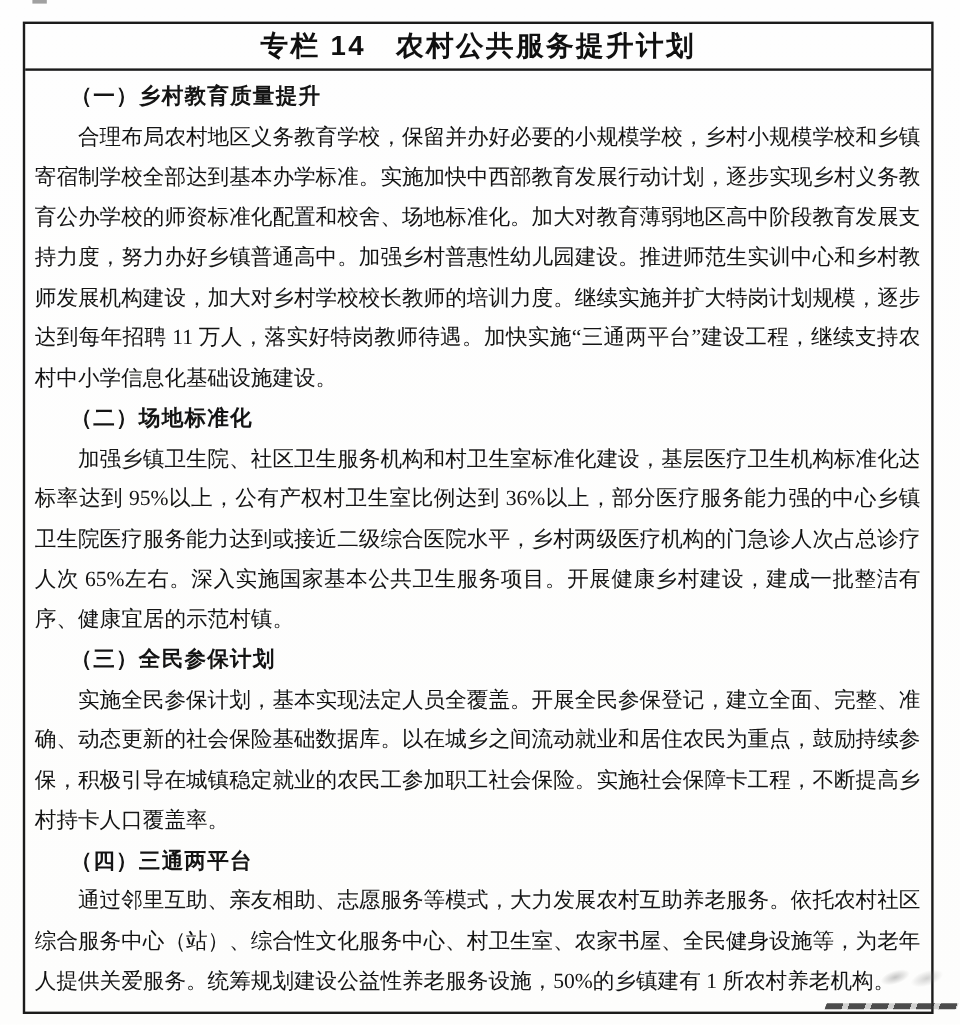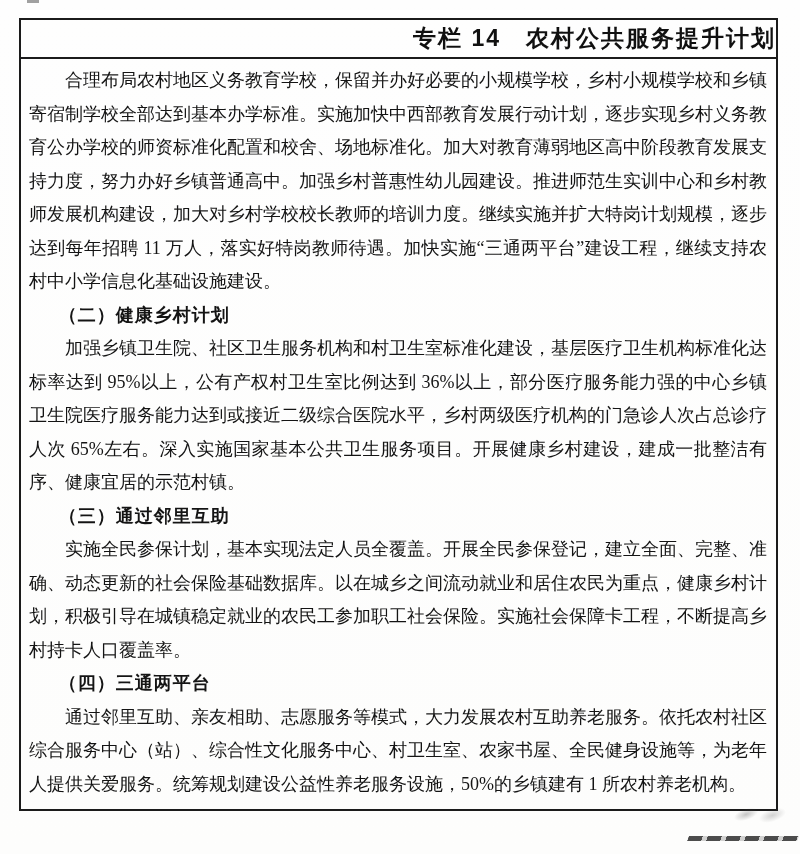--- a/index.html
+++ b/index.html
@@ -22,21 +22,21 @@
     left: 19px;
     top: 18px;
     width: 759px;
     border: 2px solid #1b1b1b;
     box-sizing: border-box;
     background: transparent;
   }
   .panel-title {
     height: 37px;
     line-height: 37px;
-    text-align: right;
+    text-align: center;
     font-weight: bold;
     font-size: 23px;
     letter-spacing: 2px;
     border-bottom: 2px solid #1b1b1b;
     font-family: "Liberation Sans", "DejaVu Sans", sans-serif;
     color: #101010;
   }
   .panel-body {
     padding: 5px 9px 8px 8px;
   }
@@ -94,31 +94,32 @@
 
 <div class="page">
   <span class="scan-speck"></span>
 
   <div class="panel">
     <div class="panel-title">专栏 14　农村公共服务提升计划</div>
 
     <div class="panel-body">
 
       <div class="section">
+        <p class="section-heading">（一）乡村教育质量提升</p>
         <p class="section-paragraph">合理布局农村地区义务教育学校，保留并办好必要的小规模学校，乡村小规模学校和乡镇寄宿制学校全部达到基本办学标准。实施加快中西部教育发展行动计划，逐步实现乡村义务教育公办学校的师资标准化配置和校舍、场地标准化。加大对教育薄弱地区高中阶段教育发展支持力度，努力办好乡镇普通高中。加强乡村普惠性幼儿园建设。推进师范生实训中心和乡村教师发展机构建设，加大对乡村学校校长教师的培训力度。继续实施并扩大特岗计划规模，逐步达到每年招聘 11 万人，落实好特岗教师待遇。加快实施“三通两平台”建设工程，继续支持农村中小学信息化基础设施建设。</p>
       </div>
 
       <div class="section">
-        <p class="section-heading">（二）健康乡村计划</p>
+        <p class="section-heading">（二）场地标准化</p>
         <p class="section-paragraph">加强乡镇卫生院、社区卫生服务机构和村卫生室标准化建设，基层医疗卫生机构标准化达标率达到 95%以上，公有产权村卫生室比例达到 36%以上，部分医疗服务能力强的中心乡镇卫生院医疗服务能力达到或接近二级综合医院水平，乡村两级医疗机构的门急诊人次占总诊疗人次 65%左右。深入实施国家基本公共卫生服务项目。开展健康乡村建设，建成一批整洁有序、健康宜居的示范村镇。</p>
       </div>
 
       <div class="section">
-        <p class="section-heading">（三）通过邻里互助</p>
-        <p class="section-paragraph">实施全民参保计划，基本实现法定人员全覆盖。开展全民参保登记，建立全面、完整、准确、动态更新的社会保险基础数据库。以在城乡之间流动就业和居住农民为重点，健康乡村计划，积极引导在城镇稳定就业的农民工参加职工社会保险。实施社会保障卡工程，不断提高乡村持卡人口覆盖率。</p>
+        <p class="section-heading">（三）全民参保计划</p>
+        <p class="section-paragraph">实施全民参保计划，基本实现法定人员全覆盖。开展全民参保登记，建立全面、完整、准确、动态更新的社会保险基础数据库。以在城乡之间流动就业和居住农民为重点，鼓励持续参保，积极引导在城镇稳定就业的农民工参加职工社会保险。实施社会保障卡工程，不断提高乡村持卡人口覆盖率。</p>
       </div>
 
       <div class="section">
         <p class="section-heading">（四）三通两平台</p>
         <p class="section-paragraph">通过邻里互助、亲友相助、志愿服务等模式，大力发展农村互助养老服务。依托农村社区综合服务中心（站）、综合性文化服务中心、村卫生室、农家书屋、全民健身设施等，为老年人提供关爱服务。统筹规划建设公益性养老服务设施，50%的乡镇建有 1 所农村养老机构。</p>
       </div>
 
     </div>
   </div>
 

